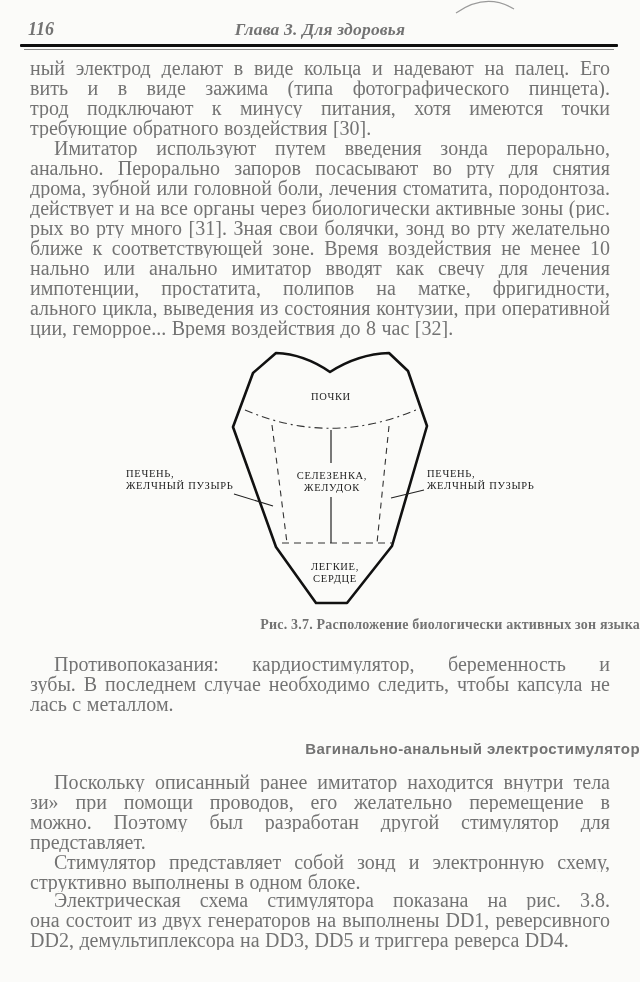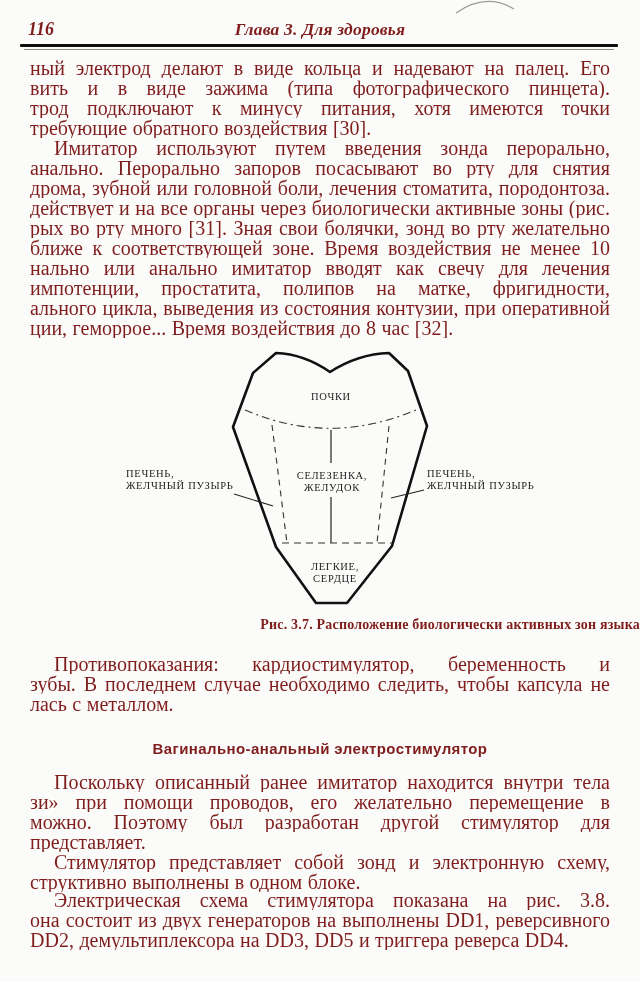--- a/index.html
+++ b/index.html
@@ -1,38 +1,38 @@
 <!DOCTYPE html>
 <html><head>
 <meta charset="utf-8">
 <style>
   html,body{margin:0;padding:0;}
   body{width:640px;height:982px;background:#e9e9e7;font-family:"Liberation Serif",serif;}
-  .page{position:absolute;left:0;top:0;width:640px;height:982px;background:#fbfbf9;color:#7f1d1d;overflow:hidden;}
+  .page{position:absolute;left:0;top:0;width:640px;height:982px;background:#fbfbf9;color:#737373;overflow:hidden;}
 
   
   .pagenum{position:absolute;left:28px;top:19px;font-size:18px;font-weight:bold;font-style:italic;}
   .runtitle{position:absolute;left:0;right:0;top:19px;text-align:center;font-size:17.5px;font-weight:bold;font-style:italic;letter-spacing:0.2px;}
   .rule-thick{position:absolute;left:20px;width:598px;top:44px;height:3px;background:#0e0e0e;border-radius:1px;}
   .rule-thin{position:absolute;left:24px;width:590px;top:49px;height:1px;background:#8a8a8a;}
   .squiggle{position:absolute;left:452px;top:0;width:70px;height:16px;}
 
   
   .para{position:absolute;left:30px;width:580px;}
   .ln{font-size:20px;line-height:20px;height:20px;text-align:justify;text-align-last:justify;overflow:hidden;word-spacing:0.5px;}
   .ln.end{text-align-last:left;}
   .ln.ind{text-indent:24px;}
 
   
   .figure{position:absolute;left:110px;top:340px;width:430px;height:276px;}
   .figure svg{display:block;}
   .figcaption{position:absolute;left:0;right:0;top:617px;text-align:right;font-size:14px;font-weight:bold;letter-spacing:0.2px;}
 
   
-  .secheading{position:absolute;left:0;right:0;top:740px;text-align:center;font-family:"Liberation Sans",sans-serif;font-size:15px;font-weight:bold;letter-spacing:0.4px;}
+  .secheading{position:absolute;left:0;right:0;top:740px;text-align:right;font-family:"Liberation Sans",sans-serif;font-size:15px;font-weight:bold;letter-spacing:0.4px;}
 
   .figlabel{font-family:"Liberation Serif",serif;font-size:10.5px;letter-spacing:0.7px;fill:#1c1c1c;}
 </style>
 </head>
 <body>
 
 <div class="page">
 
   <div class="pagenum">116</div>
   <div class="runtitle">Глава 3. Для здоровья</div>

